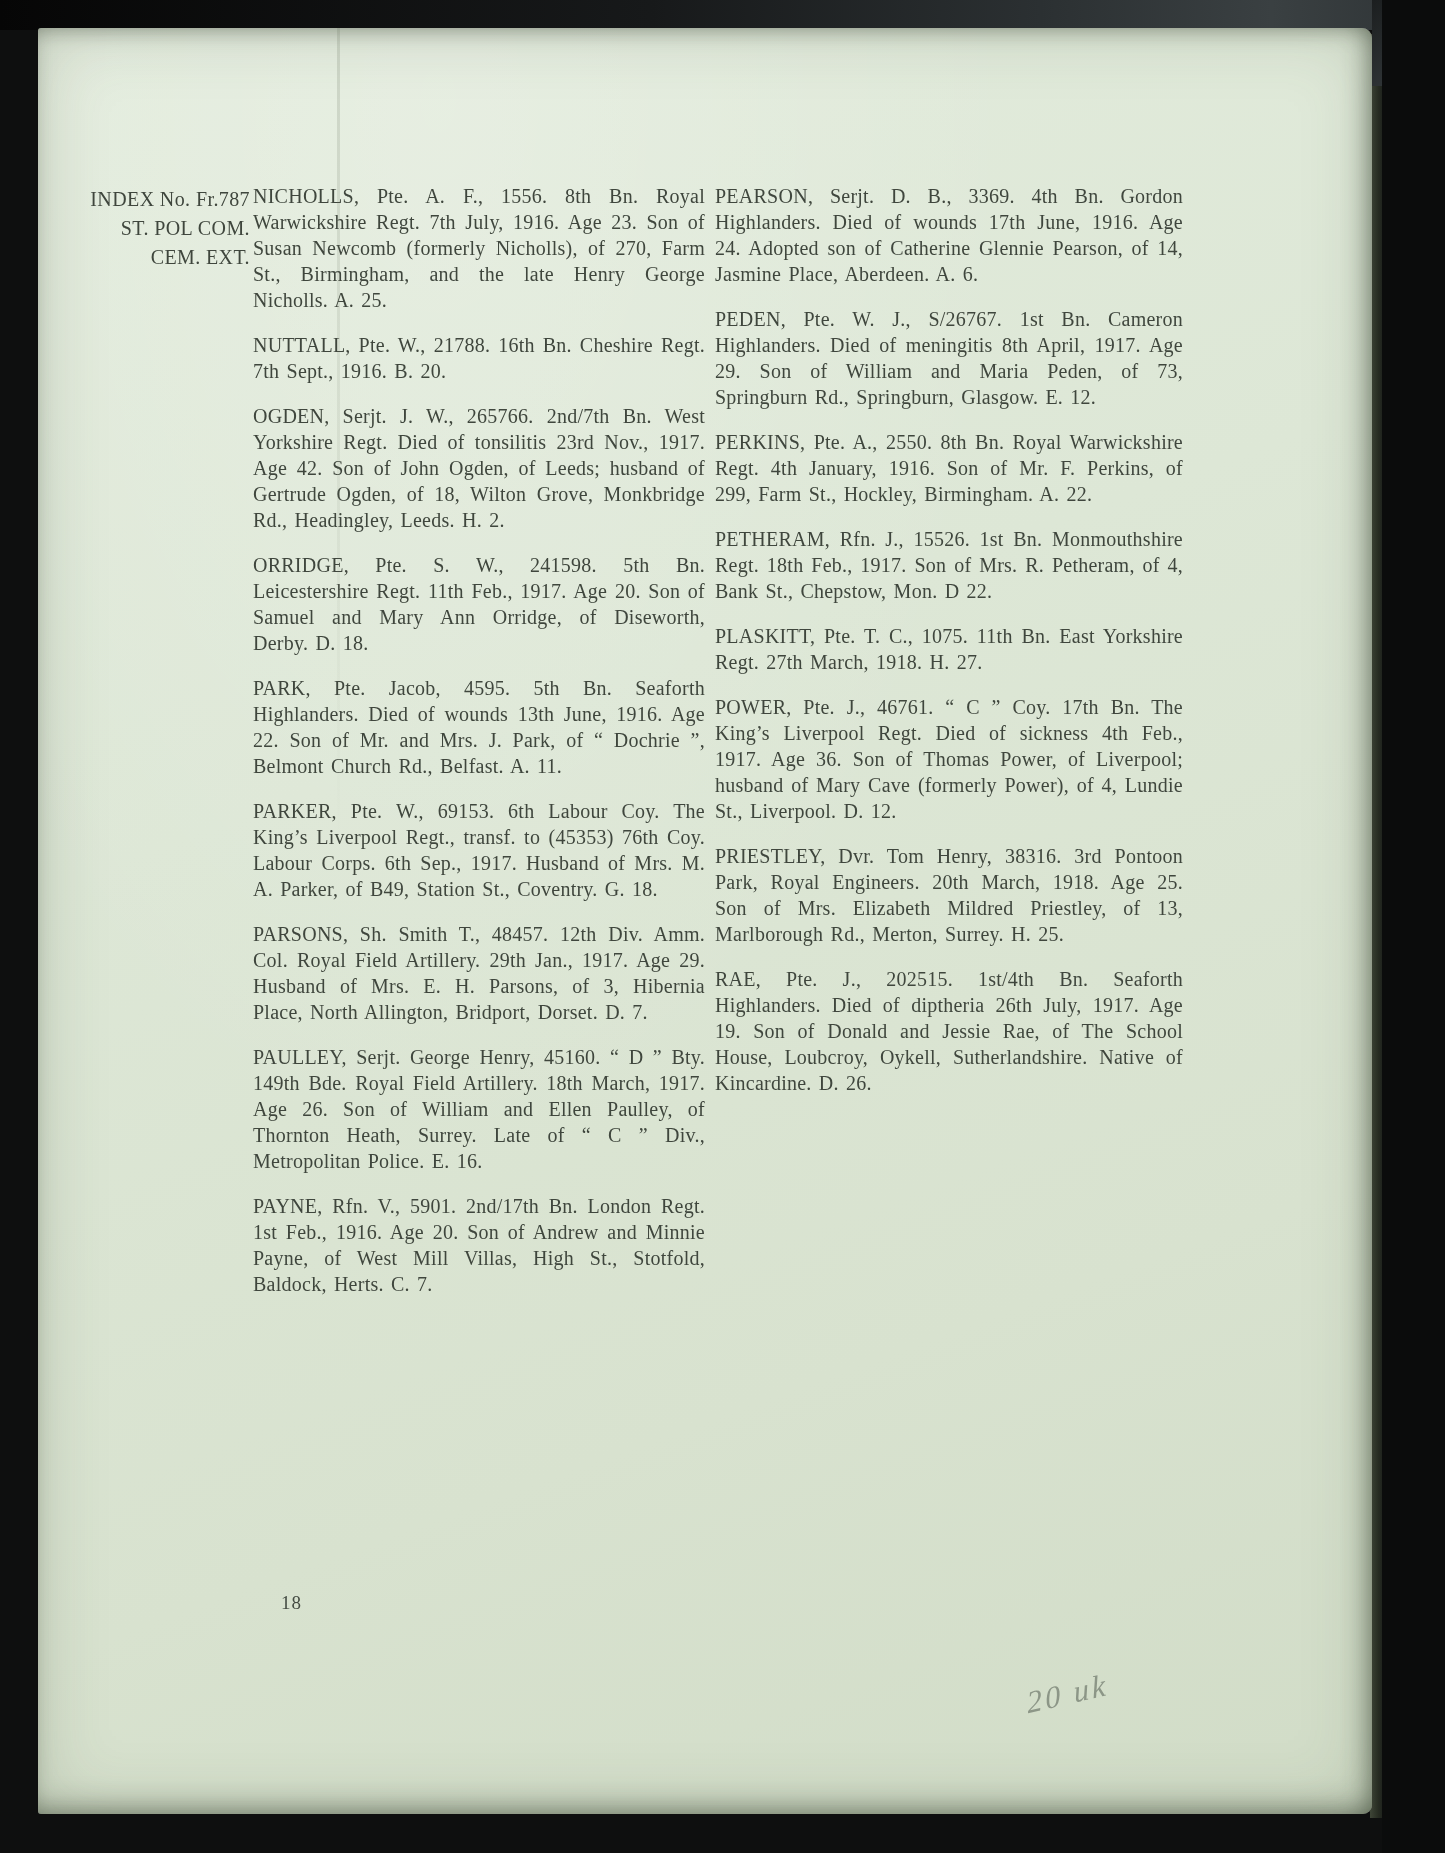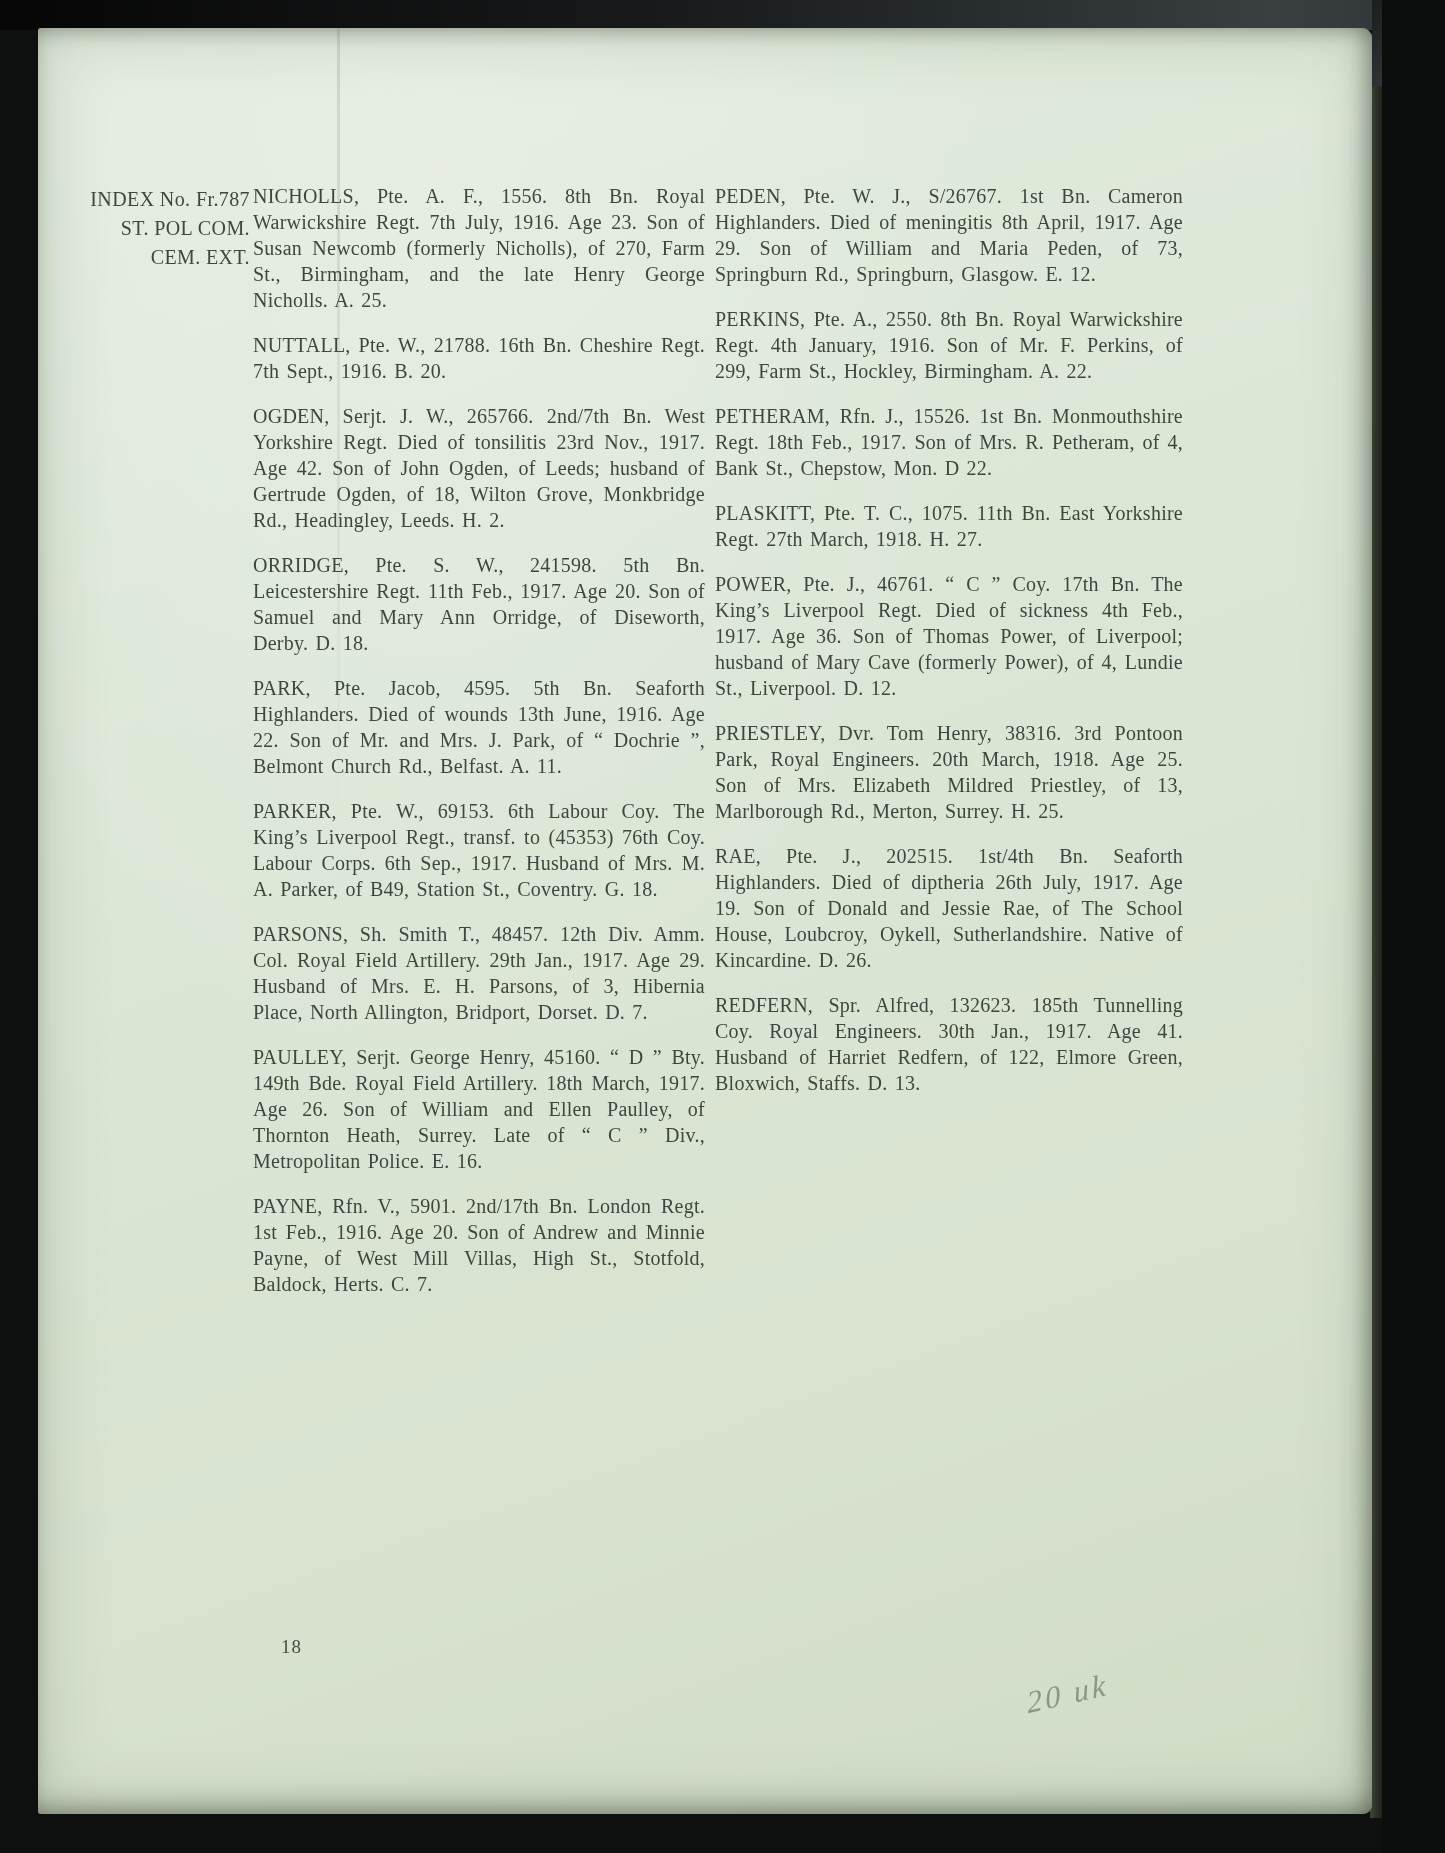--- a/index.html
+++ b/index.html
@@ -55,21 +55,21 @@
     letter-spacing:0.25px;
   }
   .col-left{left:215px;width:452px;}
   .col-right{left:677px;width:468px;}
   .entry{
     margin:0 0 19px 0;
     text-align:justify;
     word-spacing:2px;
   }
   .page-number{
-    position:absolute;left:243px;top:1608px;
+    position:absolute;left:243px;top:1564px;
     font-size:19px;color:#454c43;letter-spacing:1px;
   }
   .pencil-note{
     position:absolute;left:988px;top:1648px;
     font-size:31px;font-style:italic;
     color:rgba(116,126,112,0.75);
     transform:rotate(-13deg) skewX(-7deg);
     letter-spacing:3px;white-space:nowrap;
   }
 </style>
@@ -101,28 +101,28 @@
         <p class="entry">OGDEN, Serjt. J. W., 265766. 2nd/7th Bn. West Yorkshire Regt. Died of tonsilitis 23rd Nov., 1917. Age 42. Son of John Ogden, of Leeds; husband of Gertrude Ogden, of 18, Wilton Grove, Monkbridge Rd., Headingley, Leeds. H. 2.</p>
         <p class="entry">ORRIDGE, Pte. S. W., 241598. 5th Bn. Leicestershire Regt. 11th Feb., 1917. Age 20. Son of Samuel and Mary Ann Orridge, of Diseworth, Derby. D. 18.</p>
         <p class="entry">PARK, Pte. Jacob, 4595. 5th Bn. Seaforth Highlanders. Died of wounds 13th June, 1916. Age 22. Son of Mr. and Mrs. J. Park, of “ Dochrie ”, Belmont Church Rd., Belfast. A. 11.</p>
         <p class="entry">PARKER, Pte. W., 69153. 6th Labour Coy. The King’s Liverpool Regt., transf. to (45353) 76th Coy. Labour Corps. 6th Sep., 1917. Husband of Mrs. M. A. Parker, of B49, Station St., Coventry. G. 18.</p>
         <p class="entry">PARSONS, Sh. Smith T., 48457. 12th Div. Amm. Col. Royal Field Artillery. 29th Jan., 1917. Age 29. Husband of Mrs. E. H. Parsons, of 3, Hibernia Place, North Allington, Bridport, Dorset. D. 7.</p>
         <p class="entry">PAULLEY, Serjt. George Henry, 45160. “ D ” Bty. 149th Bde. Royal Field Artillery. 18th March, 1917. Age 26. Son of William and Ellen Paulley, of Thornton Heath, Surrey. Late of “ C ” Div., Metropolitan Police. E. 16.</p>
         <p class="entry">PAYNE, Rfn. V., 5901. 2nd/17th Bn. London Regt. 1st Feb., 1916. Age 20. Son of Andrew and Minnie Payne, of West Mill Villas, High St., Stotfold, Baldock, Herts. C. 7.</p>
       </div>
 
     <div class="col col-right">
+        <p class="entry">PEARSON, Serjt. D. B., 3369. 4th Bn. Gordon Highlanders. Died of wounds 17th June, 1916. Age 24. Adopted son of Catherine Glennie Pearson, of 14, Jasmine Place, Aberdeen. A. 6.</p>
         <p class="entry">PEDEN, Pte. W. J., S/26767. 1st Bn. Cameron Highlanders. Died of meningitis 8th April, 1917. Age 29. Son of William and Maria Peden, of 73, Springburn Rd., Springburn, Glasgow. E. 12.</p>
         <p class="entry">PERKINS, Pte. A., 2550. 8th Bn. Royal Warwickshire Regt. 4th January, 1916. Son of Mr. F. Perkins, of 299, Farm St., Hockley, Birmingham. A. 22.</p>
         <p class="entry">PETHERAM, Rfn. J., 15526. 1st Bn. Monmouthshire Regt. 18th Feb., 1917. Son of Mrs. R. Petheram, of 4, Bank St., Chepstow, Mon. D 22.</p>
         <p class="entry">PLASKITT, Pte. T. C., 1075. 11th Bn. East Yorkshire Regt. 27th March, 1918. H. 27.</p>
         <p class="entry">POWER, Pte. J., 46761. “ C ” Coy. 17th Bn. The King’s Liverpool Regt. Died of sickness 4th Feb., 1917. Age 36. Son of Thomas Power, of Liverpool; husband of Mary Cave (formerly Power), of 4, Lundie St., Liverpool. D. 12.</p>
         <p class="entry">PRIESTLEY, Dvr. Tom Henry, 38316. 3rd Pontoon Park, Royal Engineers. 20th March, 1918. Age 25. Son of Mrs. Elizabeth Mildred Priestley, of 13, Marlborough Rd., Merton, Surrey. H. 25.</p>
         <p class="entry">RAE, Pte. J., 202515. 1st/4th Bn. Seaforth Highlanders. Died of diptheria 26th July, 1917. Age 19. Son of Donald and Jessie Rae, of The School House, Loubcroy, Oykell, Sutherlandshire. Native of Kincardine. D. 26.</p>
-        <p class="entry">REDFERN, Spr. Alfred, 132623. 185th Tunnelling Coy. Royal Engineers. 30th Jan., 1917. Age 41. Husband of Harriet Redfern, of 122, Elmore Green, Bloxwich, Staffs. D. 13.</p>
       </div>
 
     <div class="page-number">18</div>
 
     <div class="pencil-note">20 uk</div>
 
   </div>
 
 </div>
 

